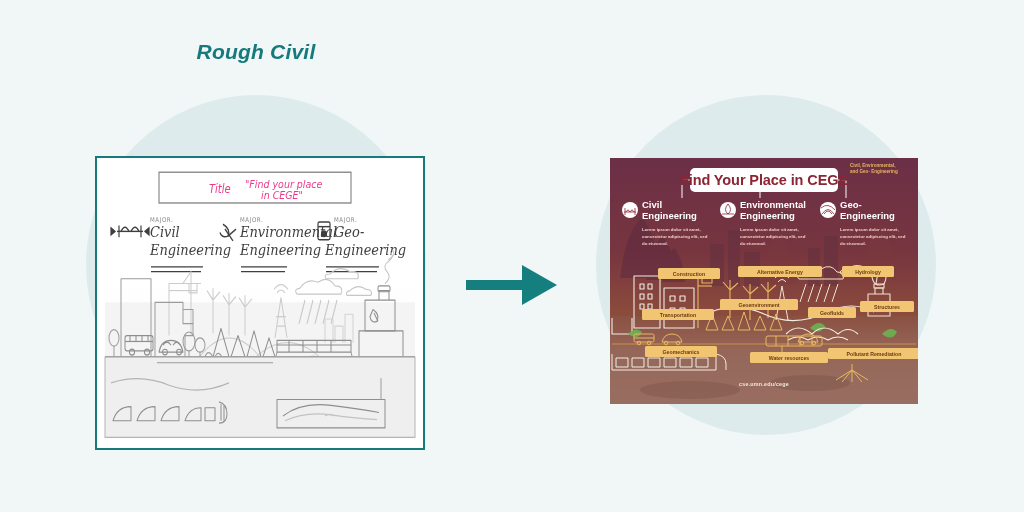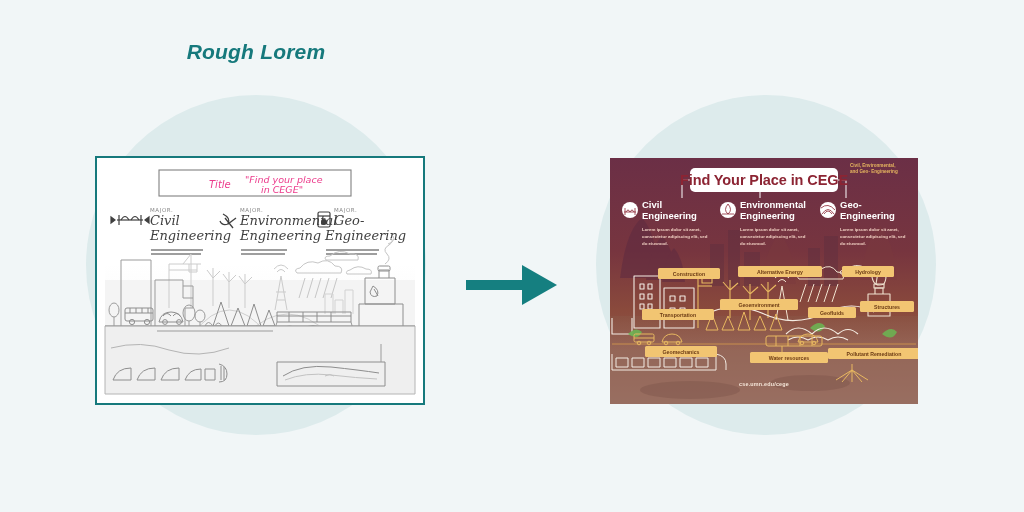--- a/index.html
+++ b/index.html
@@ -20,21 +20,21 @@
   #title-left{left:56px;}
   #title-right{left:566px;}
 
   
   .bg-circle{position:absolute;border-radius:50%;background:#ddebec;}
   #circle-left{left:86px;top:95px;width:340px;height:340px;}
   #circle-right{left:596px;top:95px;width:340px;height:340px;}
 
   
   #sketch-frame{
-    position:absolute;left:95px;top:156px;width:330px;height:249px;
+    position:absolute;left:95px;top:156px;width:330px;height:294px;
     background:#ffffff;border:2px solid #16797c;box-sizing:border-box;
     overflow:hidden;
   }
   #sketch-svg{display:block;width:100%;height:100%;}
 
   
   #arrow{position:absolute;left:464px;top:262px;width:96px;height:46px;}
 
   
   #poster{
@@ -45,21 +45,21 @@
   #poster-svg{display:block;width:100%;height:100%;}
 </style>
 </head>
 <body>
 
 <div class="stage">
 
   <div class="bg-circle" id="circle-left"></div>
   <div class="bg-circle" id="circle-right"></div>
 
-  <div class="panel-title" id="title-left">Rough Lorem</div>
+  <div class="panel-title" id="title-left">Rough Civil</div>
 
 
   <div id="sketch-frame">
     <svg id="sketch-svg" viewBox="0 0 326 245" preserveAspectRatio="none">
 
       <defs>
         <linearGradient id="skyFade" x1="0" y1="0" x2="0" y2="1">
           <stop offset="0" stop-color="#ffffff"></stop>
           <stop offset="1" stop-color="#f2f2f2"></stop>
         </linearGradient>

